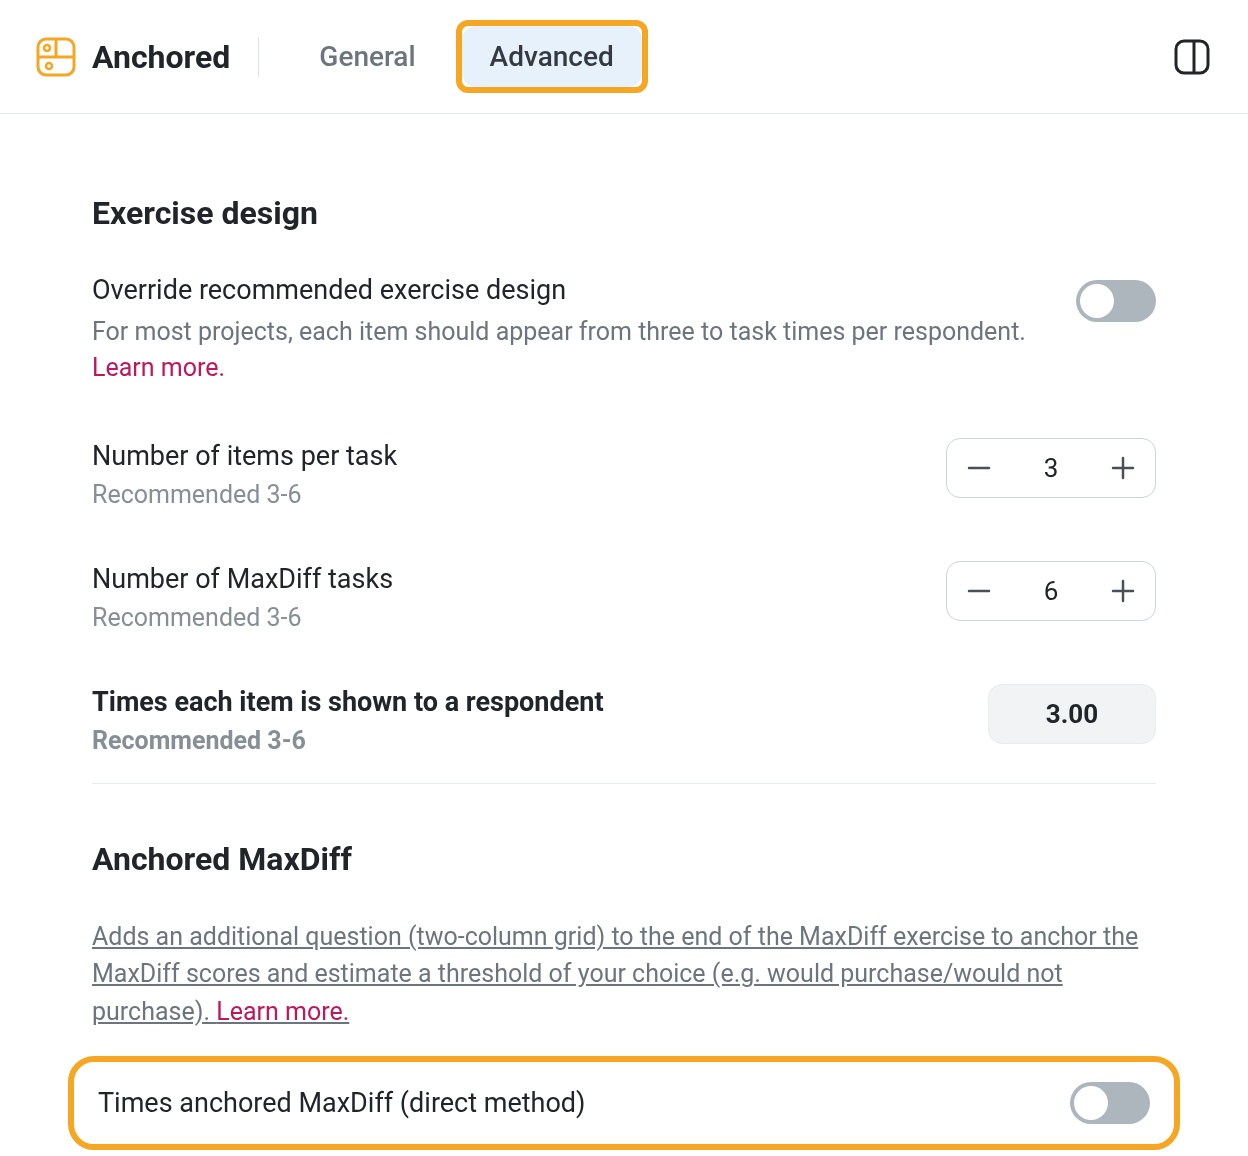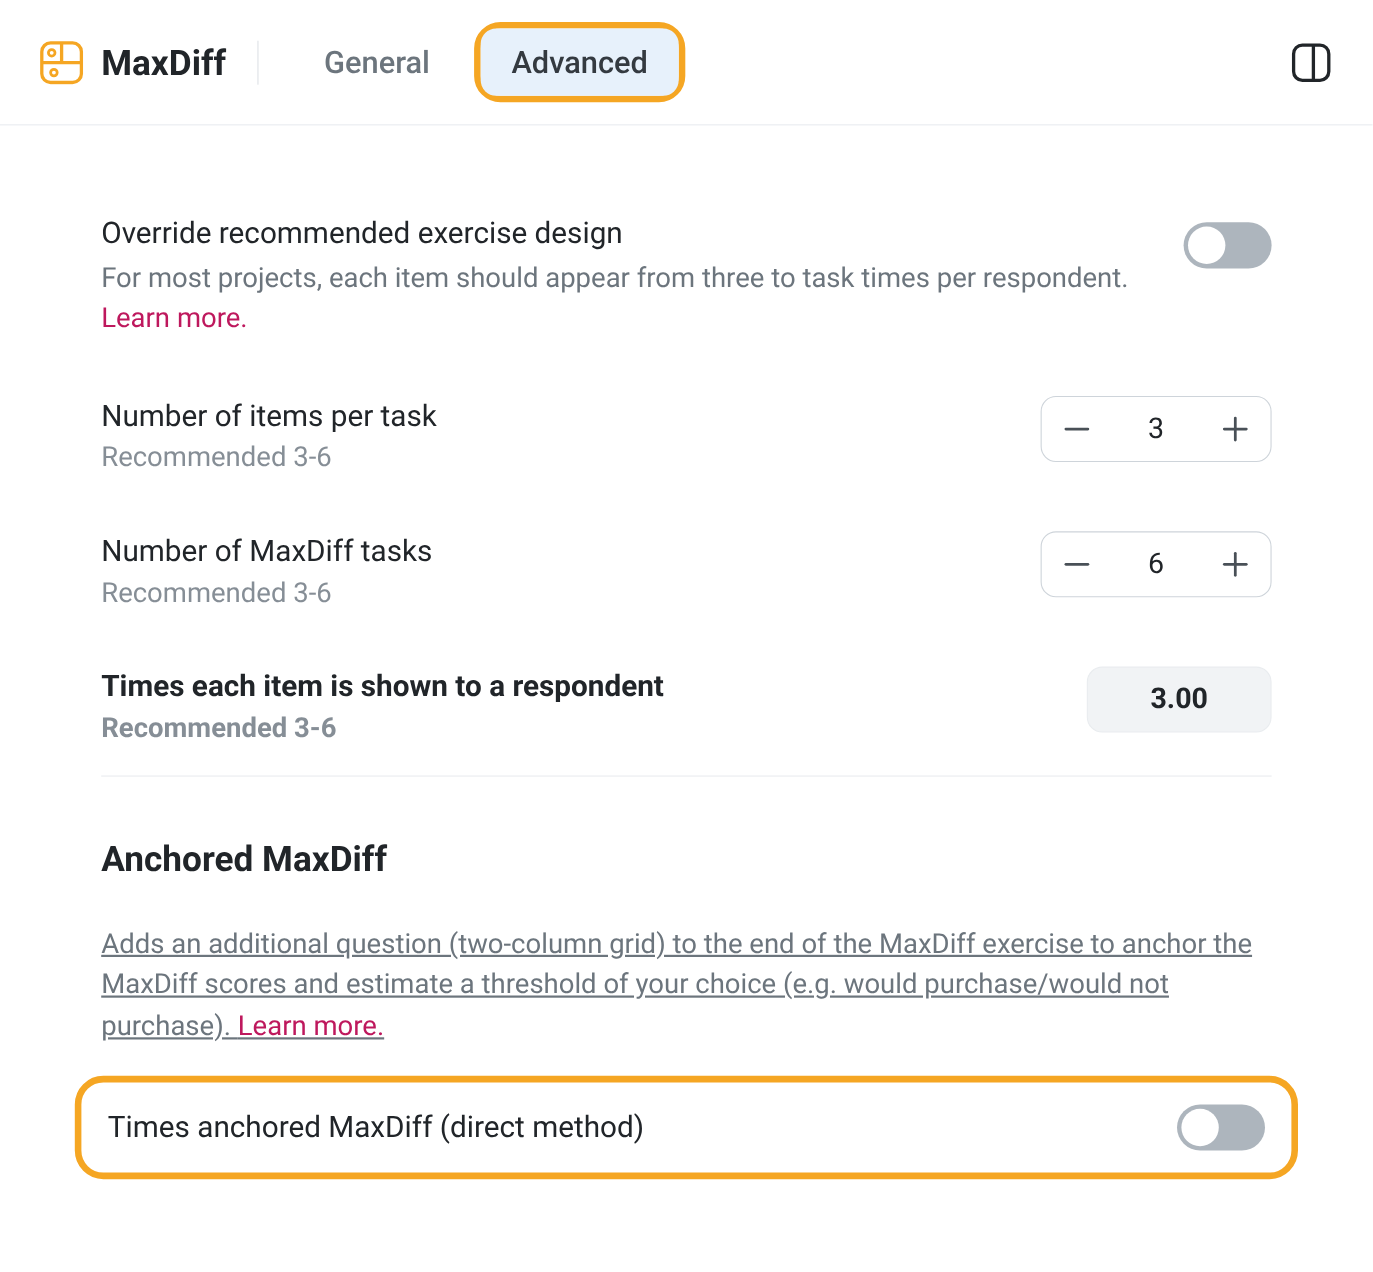--- a/index.html
+++ b/index.html
@@ -61,21 +61,21 @@
     .tab.highlighted .tab-inner {
       background: #e7f1fb;
       color: #343a40;
       padding: 14px 28px;
       border-radius: 14px;
       display: inline-block;
     }
     .tab.highlighted {
       padding: 0;
       border: 6px solid #f5a623;
-      border-radius: 24px;
+      border-radius: 12px;
     }
     .spacer { flex: 1; }
     .panel-icon {
       width: 40px;
       height: 40px;
       cursor: pointer;
     }
     .content {
       padding: 80px 92px 40px 92px;
     }
@@ -204,39 +204,40 @@
   <div class="header">
     <span class="app-icon">
       <svg viewBox="0 0 40 40" width="40" height="40">
         <rect x="2" y="2" width="36" height="36" rx="8" fill="none" stroke="#f5a623" stroke-width="3"></rect>
         <line x1="2" y1="20" x2="38" y2="20" stroke="#f5a623" stroke-width="3"></line>
         <line x1="20" y1="2" x2="20" y2="20" stroke="#f5a623" stroke-width="3"></line>
         <circle cx="11" cy="11" r="3" fill="none" stroke="#f5a623" stroke-width="2.5"></circle>
         <circle cx="13" cy="29" r="3" fill="none" stroke="#f5a623" stroke-width="2.5"></circle>
       </svg>
     </span>
-    <div class="app-title">MaxDiff</div>
+    <div class="app-title">Anchored</div>
     <div class="vdivider"></div>
     <div class="tabs">
       <div class="tab">General</div>
       <div class="tab highlighted">
         <span class="tab-inner">Advanced</span>
       </div>
     </div>
     <div class="spacer"></div>
     <span class="panel-icon">
       <svg viewBox="0 0 40 40" width="40" height="40">
         <rect x="4" y="4" width="32" height="32" rx="8" fill="none" stroke="#212529" stroke-width="3"></rect>
         <line x1="22" y1="4" x2="22" y2="36" stroke="#212529" stroke-width="3"></line>
       </svg>
     </span>
   </div>
 
   <div class="content">
 
+    <div class="section-title">Exercise design</div>
 
     <div class="setting-row">
       <div class="setting-text">
         <div class="setting-label">Override recommended exercise design</div>
         <div class="setting-desc">
           <span>For most projects, each item should appear from three to task times per respondent. </span><span class="link">Learn more.</span>
         </div>
       </div>
       <div class="toggle">
         <div class="knob"></div>

